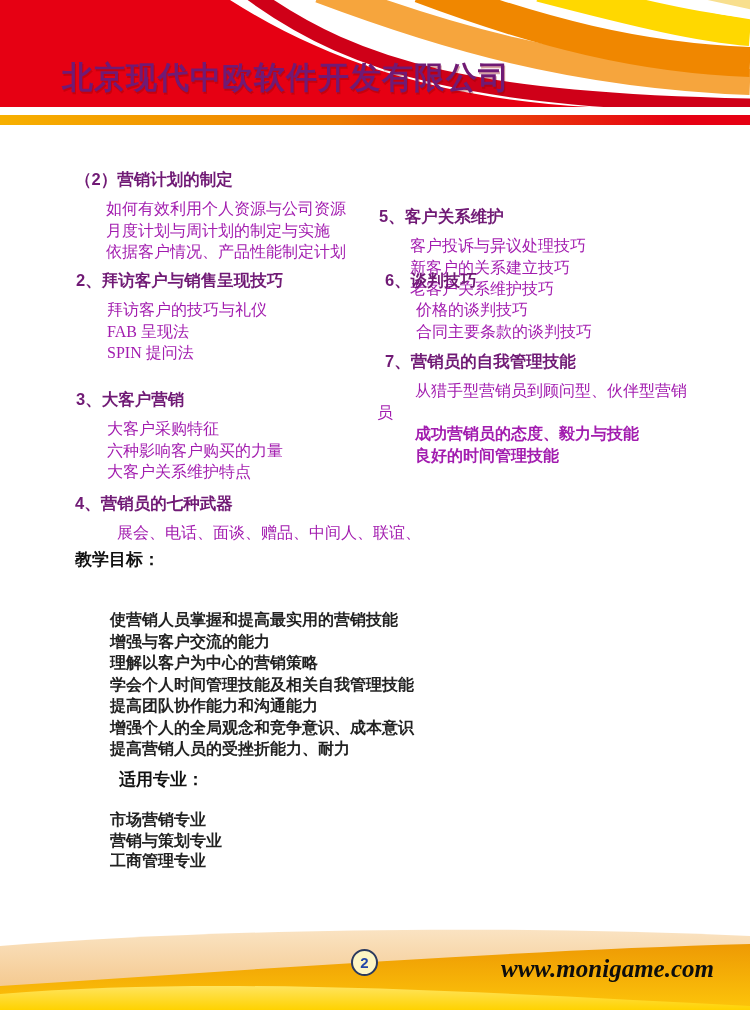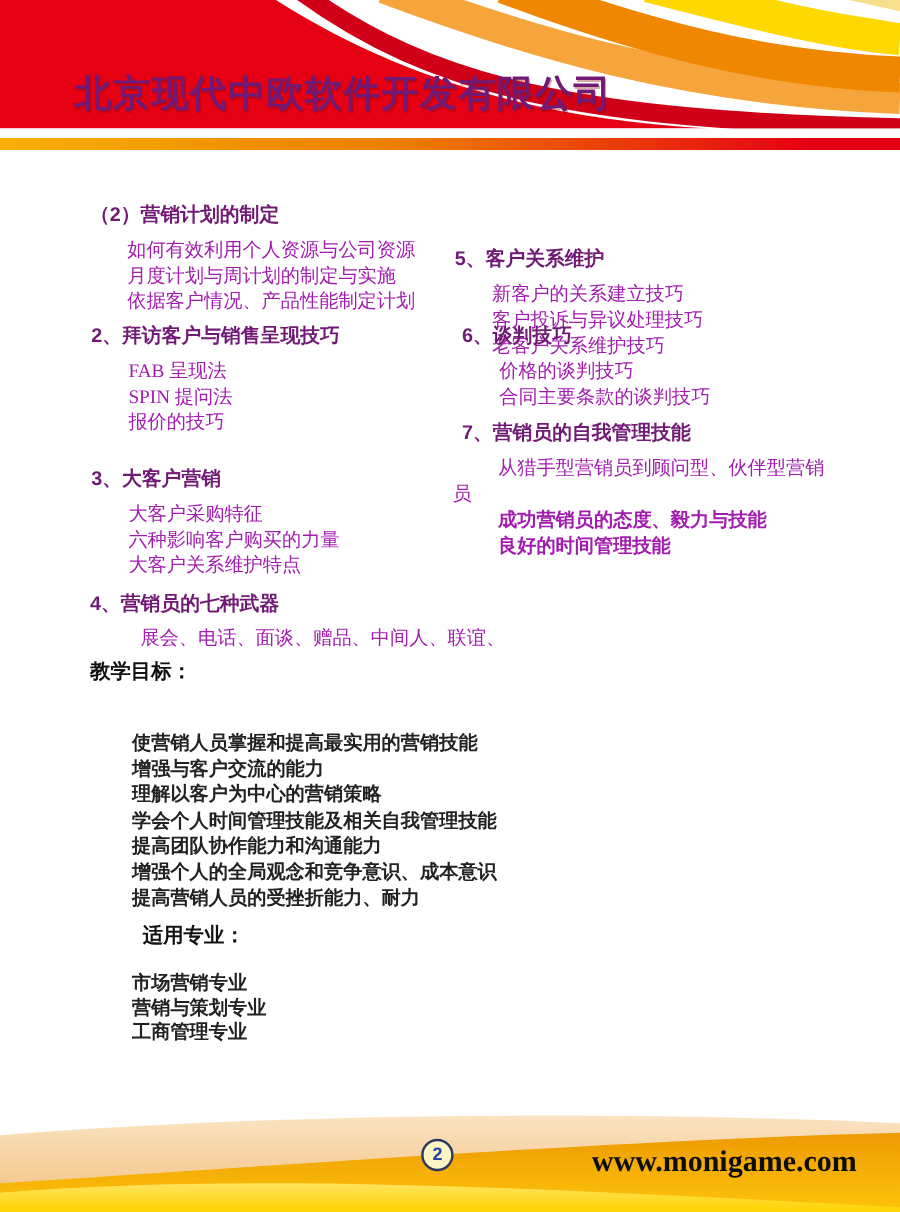--- a/index.html
+++ b/index.html
@@ -51,21 +51,21 @@
   .footer { position:absolute; left:0; top:900px; width:750px; height:110px; }
   .page-badge {
     position:absolute; left:351px; top:949px; width:27px; height:27px;
     border-radius:50%; background:#fdf5c4; border:2px solid #2b3a5e;
     text-align:center; font-size:15px; line-height:23px; font-weight:bold;
     color:#2146a8;
   }
   .website {
     position:absolute; right:36px; top:955px;
     font-family:"Liberation Serif","DejaVu Serif",serif;
-    font-size:25px; font-weight:bold; color:#0d0d0d; white-space:nowrap;
+    font-size:25px; font-weight:bold; color:#0d0d0d; white-space:nowrap;font-style:italic;
   }
 </style>
 </head>
 <body>
 
 <div class="page">
 
   <div class="header">
     <svg width="750" height="125" viewBox="0 0 750 125">
       <defs>
@@ -94,23 +94,23 @@
     <div class="sec-items">
       <div>如何有效利用个人资源与公司资源</div>
       <div>月度计划与周计划的制定与实施</div>
       <div>依据客户情况、产品性能制定计划</div>
     </div>
   </div>
 
   <div class="sec" style="left:76px; top:269px;">
     <div class="sec-h">2、拜访客户与销售呈现技巧</div>
     <div class="sec-items">
+      <div>拜访客户的技巧与礼仪</div>
       <div>FAB 呈现法</div>
       <div>SPIN 提问法</div>
-      <div>报价的技巧</div>
     </div>
   </div>
 
   <div class="sec" style="left:76px; top:388px;">
     <div class="sec-h">3、大客户营销</div>
     <div class="sec-items">
       <div>大客户采购特征</div>
       <div>六种影响客户购买的力量</div>
       <div>大客户关系维护特点</div>
     </div>
@@ -119,22 +119,22 @@
   <div class="sec" style="left:75px; top:492px; width:335px;">
     <div class="sec-h">4、营销员的七种武器</div>
     <div class="sec-items sec-wrap">
       <div class="l-indent">展会、电话、面谈、赠品、中间人、联谊、</div>
     </div>
   </div>
 
   <div class="sec" style="left:379px; top:168px;margin-top:37px;">
     <div class="sec-h">5、客户关系维护</div>
     <div class="sec-items">
+      <div>客户投诉与异议处理技巧</div>
       <div>新客户的关系建立技巧</div>
-      <div>客户投诉与异议处理技巧</div>
       <div>老客户关系维护技巧</div>
     </div>
   </div>
 
   <div class="sec" style="left:385px; top:269px;">
     <div class="sec-h">6、谈判技巧</div>
     <div class="sec-items">
       <div>价格的谈判技巧</div>
       <div>合同主要条款的谈判技巧</div>
     </div>

